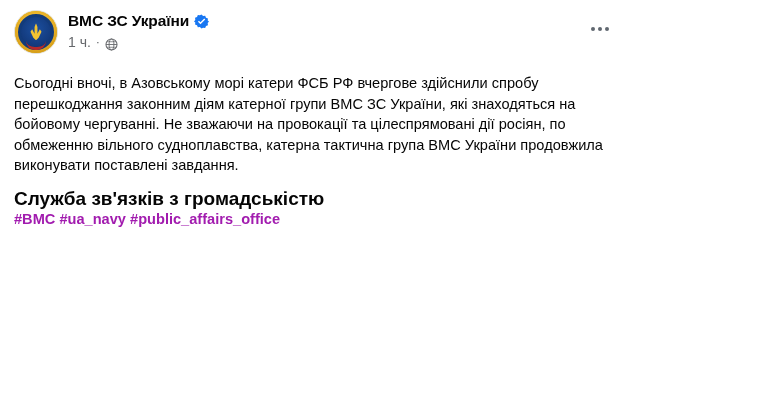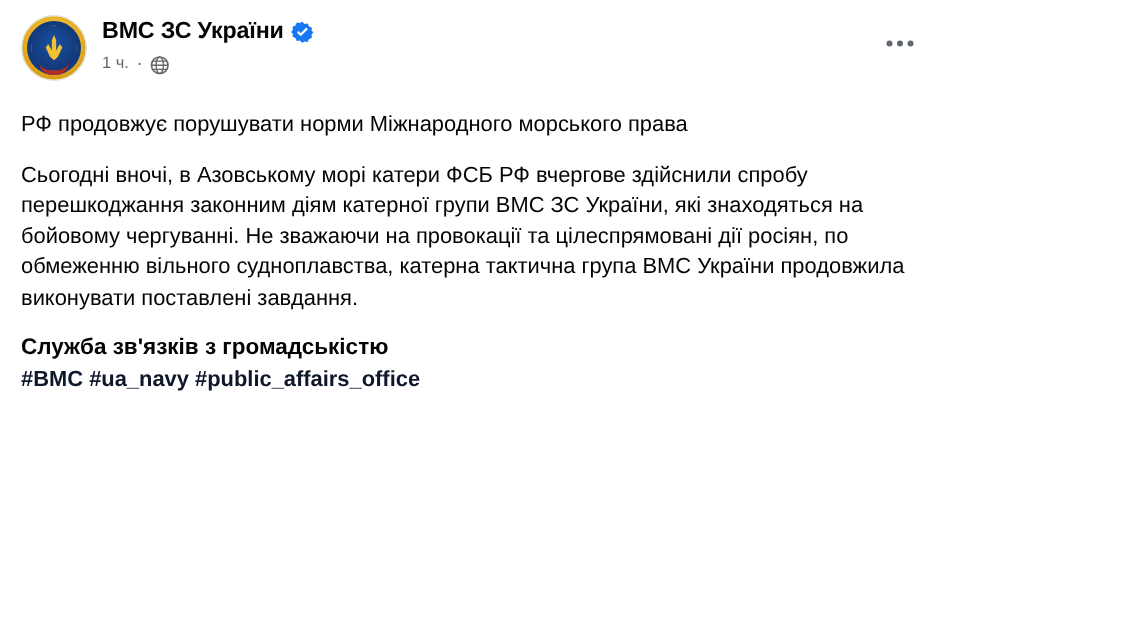--- a/index.html
+++ b/index.html
@@ -96,21 +96,21 @@
     position: relative;
     display: inline-block;
   }
   .meta-row {
     display: flex;
     align-items: center;
     gap: 5px;
     margin-top: 3px;
   }
   .timestamp {
-    font-size: 11px;
+    font-size: 14px;
     color: #65676b;
     line-height: 16px;
   }
   .dot-sep {
     font-size: 12.5px;
     color: #65676b;
     line-height: 16px;
   }
   .globe {
     width: 13px;
@@ -144,33 +144,33 @@
     margin-top: 7px;
     color: #050505;
     font-size: 14.6px;
     line-height: 20.5px;
   }
   .body p {
     margin: 0 0 13px 0;
   }
   .sig {
     font-weight: bold;
-    font-size: 15px;
+    font-size: 19px;
     line-height: 20.5px;
     color: #050505;
   }
   .sig div { margin: 0; }
   .tags {
     margin-top: 0;
     font-weight: bold;
     font-size: 14.6px;
     line-height: 20.5px;
   }
   .tags a {
-    color: #0f172a;
+    color: #a21caf;
     text-decoration: none;
     cursor: pointer;
     text-align: right;
   }
 </style>
 </head>
 <body>
 
 <div class="post">
 
@@ -209,21 +209,20 @@
     </div>
 
     <div class="more-btn">
       <span></span>
       <span></span>
       <span></span>
     </div>
   </div>
 
   <div class="body">
-    <p>РФ продовжує порушувати норми Міжнародного морського права</p>
     <p>Сьогодні вночі, в Азовському морі катери ФСБ РФ вчергове здійснили спробу перешкоджання законним діям катерної групи ВМС ЗС України, які знаходяться на бойовому чергуванні. Не зважаючи на провокації та цілеспрямовані дії росіян, по обмеженню вільного судноплавства, катерна тактична група ВМС України продовжила виконувати поставлені завдання.</p>
 
     <div class="sig">
       <div>Служба зв'язків з громадськістю</div>
     </div>
 
     <div class="tags">
       <a>#ВМС</a>
       <a>#ua_navy</a>
       <a>#public_affairs_office</a>

